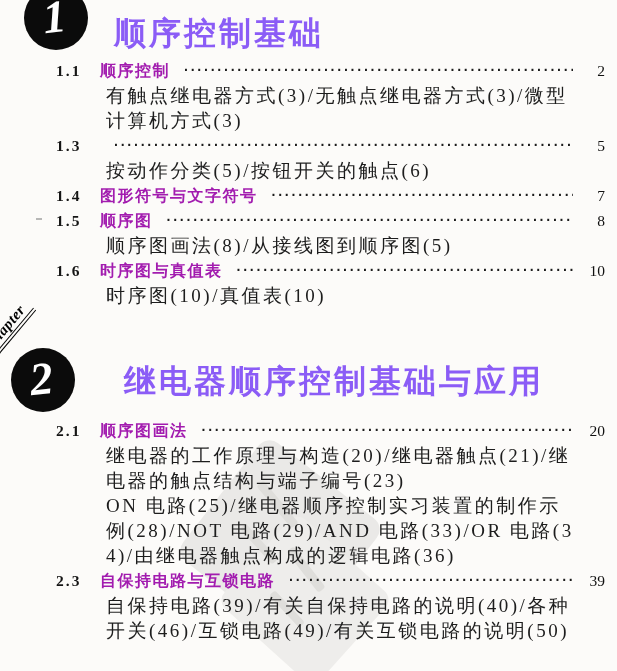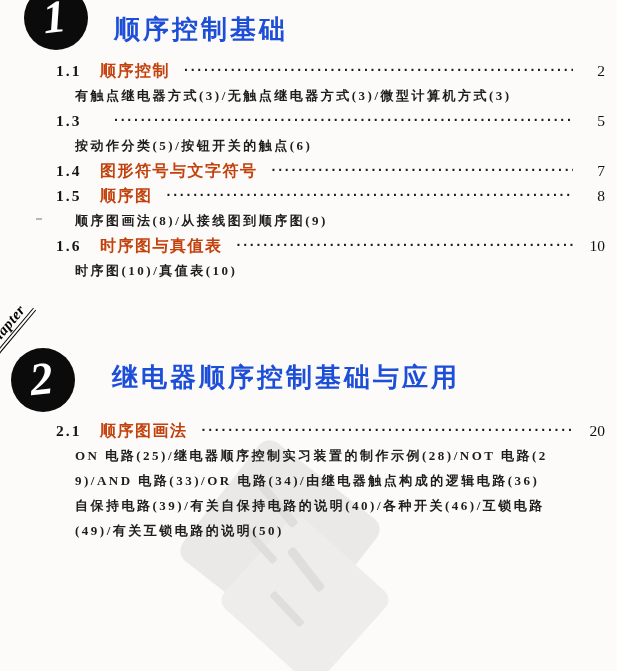--- a/index.html
+++ b/index.html
@@ -82,27 +82,27 @@
     background:transparent;
   }
   .badge-1 { left:24px; top:-14px; }
   .badge-2 { left:11px; top:348px; }
 
   
   .ch-title {
     position:absolute;
     z-index:2;
     font-weight:700;
-    font-size:26px;
+    font-size:32px;
     letter-spacing:3px;
-    color:#1d4ed8;
+    color:#8b5cf6;
     white-space:nowrap;
   }
   .ch-title-1 { left:114px; top:12px; }
-  .ch-title-2 { left:112px; top:360px; }
+  .ch-title-2 { left:124px; top:360px; }
 
   
   .entries {
     position:absolute;
     left:56px;
     width:549px;
     z-index:1;
   }
   .entries-1 { top:58px; }
   .entries-2 { top:418px; }
@@ -119,21 +119,21 @@
     flex:0 0 44px;
     font-weight:700;
     font-size:15.5px;
     letter-spacing:2px;
     font-family:"Liberation Serif", serif;
   }
   .etitle {
     font-weight:700;
     font-size:16px;
     letter-spacing:1.5px;
-    color:#c2410c;
+    color:#a21caf;
   }
   .leader {
     flex:1 1 auto;
     overflow:hidden;
     white-space:nowrap;
     margin:0 8px 0 14px;
     font-size:14px;
     font-weight:700;
     letter-spacing:2px;
     color:#1c1c1c;
@@ -143,29 +143,28 @@
   }
   .pg {
     flex:0 0 auto;
     min-width:24px;
     text-align:right;
     font-family:"Liberation Serif", serif;
     font-size:15.5px;
     color:#111;
   }
   .sub {
-    margin-left:19px;
+    margin-left:50px;
     width:476px;
     font-family:"Liberation Serif", serif;
-    font-size:13px;
+    font-size:19px;
     letter-spacing:2.5px;
     line-height:25px;
     color:#1d1d1d;
     word-break:break-all;
-    font-weight:bold;
   }
   .sub:empty { display:none; }
 
   
   .artifact-dash {
     position:absolute;
     left:36px; top:218px;
     width:6px; height:2px;
     background:#9a9a9a;
     opacity:0.7;
@@ -220,21 +219,21 @@
       <span class="leader"></span>
       <span class="pg">7</span>
     </div>
 
     <div class="row">
       <span class="no">1.5</span>
       <span class="etitle">顺序图</span>
       <span class="leader"></span>
       <span class="pg">8</span>
     </div>
-    <div class="sub">顺序图画法(8)/从接线图到顺序图(9)</div>
+    <div class="sub">顺序图画法(8)/从接线图到顺序图(5)</div>
 
     <div class="row">
       <span class="no">1.6</span>
       <span class="etitle">时序图与真值表</span>
       <span class="leader"></span>
       <span class="pg">10</span>
     </div>
     <div class="sub">时序图(10)/真值表(10)</div>
 
   </div>
@@ -248,20 +247,27 @@
   <div class="ch-title ch-title-2">继电器顺序控制基础与应用</div>
 
   <div class="entries entries-2">
 
     <div class="row">
       <span class="no">2.1</span>
       <span class="etitle">顺序图画法</span>
       <span class="leader"></span>
       <span class="pg">20</span>
     </div>
+    <div class="sub">继电器的工作原理与构造(20)/继电器触点(21)/继电器的触点结构与端子编号(23)</div>
 
     <div class="sub">ON 电路(25)/继电器顺序控制实习装置的制作示例(28)/NOT 电路(29)/AND 电路(33)/OR 电路(34)/由继电器触点构成的逻辑电路(36)</div>
 
+    <div class="row">
+      <span class="no">2.3</span>
+      <span class="etitle">自保持电路与互锁电路</span>
+      <span class="leader"></span>
+      <span class="pg">39</span>
+    </div>
     <div class="sub">自保持电路(39)/有关自保持电路的说明(40)/各种开关(46)/互锁电路(49)/有关互锁电路的说明(50)</div>
 
   </div>
 
 </div>
 
 </body></html>

